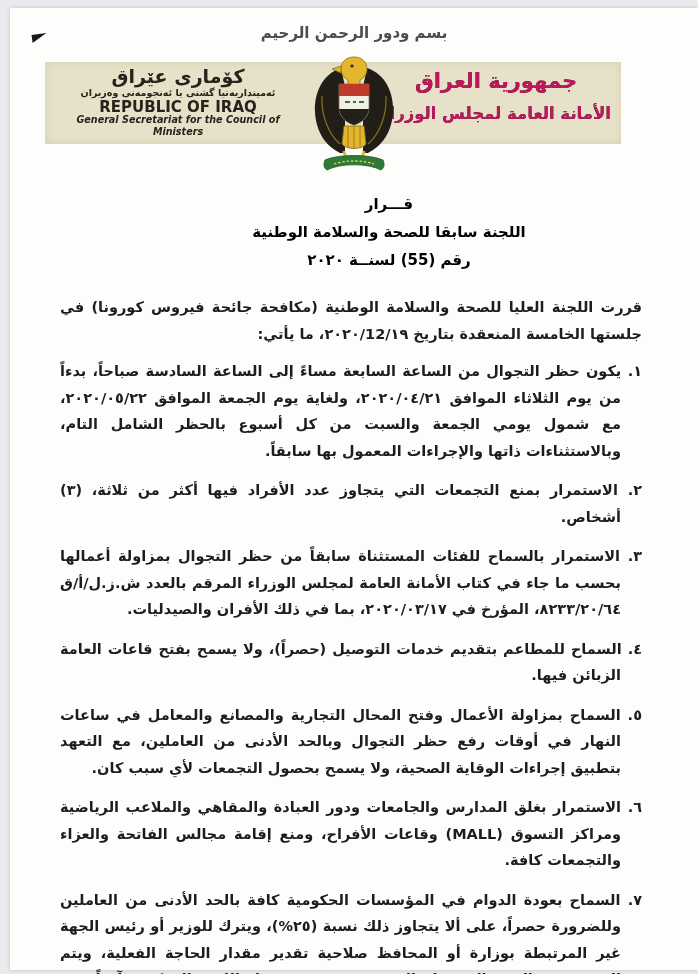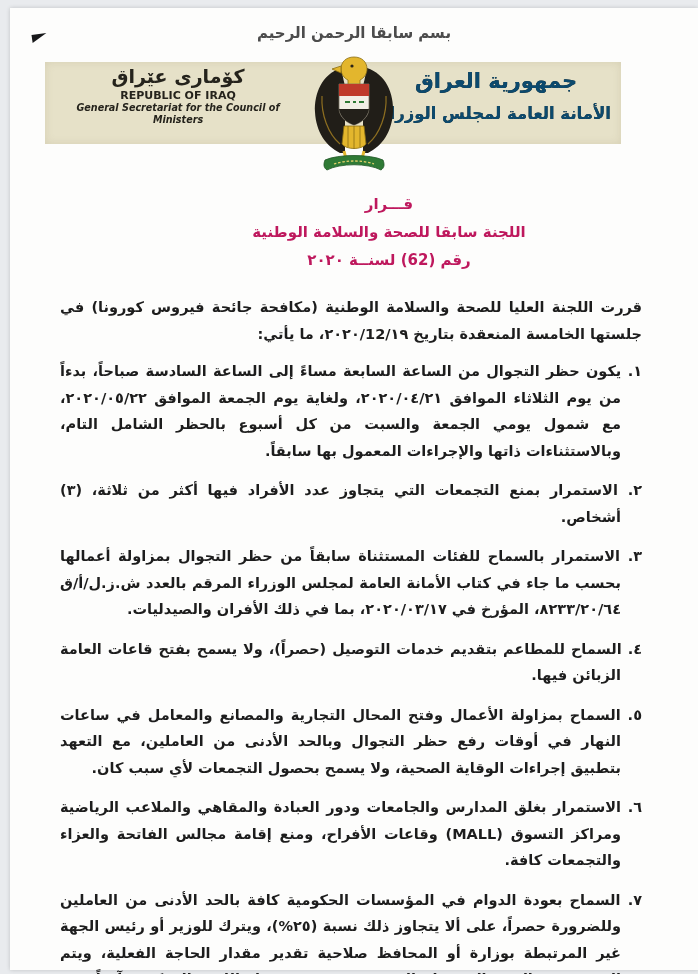--- a/index.html
+++ b/index.html
@@ -35,61 +35,62 @@
     position:absolute;top:54px;left:35px;width:576px;height:82px;
     background:#e6e1c8;
     box-shadow:inset 0 0 8px rgba(120,110,70,.15);
   }
   .hdr-left{
     position:absolute;left:8px;top:3px;width:250px;
     text-align:center;color:#25231c;direction:rtl;
   }
   .hdr-left .ku1{font-size:19px;font-weight:bold;line-height:22px;letter-spacing:-.5px;}
   .hdr-left .ku2{font-size:9.5px;font-weight:bold;line-height:12px;letter-spacing:-.3px;}
-  .hdr-left .en1{font-size:11px;font-weight:bold;line-height:13px;margin-top:2px;direction:ltr;}
+  .hdr-left .en1{font-size:15px;font-weight:bold;line-height:13px;margin-top:2px;direction:ltr;}
   .hdr-left .en2{font-size:9.6px;font-weight:bold;line-height:12px;direction:ltr;font-style:italic;}
   .hdr-right{
     position:absolute;right:10px;top:4px;width:230px;
-    text-align:center;color:#0c4a6e;direction:rtl;
+    text-align:center;color:#be185d;direction:rtl;
   }
   .hdr-right .ar1{font-size:21px;font-weight:bold;line-height:30px;text-shadow:0 0 .6px #1e1d18;}
   .hdr-right .ar2{font-size:16.5px;font-weight:bold;line-height:28px;margin-top:4px;text-shadow:0 0 .6px #1e1d18;}
   .emblem{
     position:absolute;left:50%;top:48px;transform:translateX(-50%);
     width:92px;height:120px;
   }
   .title-block{
     position:absolute;top:182px;left:90px;right:20px;
     text-align:center;direction:rtl;
-    font-weight:bold;color:#be185d;
+    font-weight:bold;color:#000000;
     font-size:15px;line-height:28px;
   }
   .title-block div{margin-bottom:0;}
   .body-text{
     position:absolute;top:286px;right:56px;left:50px;
     direction:rtl;text-align:justify;
     font-size:14.5px;font-weight:bold;color:#1d1d1d;
     line-height:26.5px;
   }
   .intro{margin:0 0 11px 0;}
   .item{margin:0 0 13px 0;padding-right:21px;text-indent:-21px;}
   .item .num{display:inline;}
 </style>
 </head>
 <body>
 
 <div class="page">
 
   <div class="fold-mark"></div>
 
-  <div class="bismillah">بسم سابقا الرحمن الرحيم</div>
+  <div class="bismillah">بسم ودور الرحمن الرحيم</div>
 
   <div class="band">
     <div class="hdr-left">
       <div class="ku1">كۆمارى عێراق</div>
+      <div class="ku2">ئەمینداریەتیا گشتی یا ئەنجومەنی وەزیران</div>
       <div class="en1">REPUBLIC OF IRAQ</div>
       <div class="en2">General Secretariat for the Council of Ministers</div>
     </div>
     <div class="hdr-right">
       <div class="ar1">جمهورية العراق</div>
       <div class="ar2">الأمانة العامة لمجلس الوزراء</div>
     </div>
   </div>
 
   <div class="emblem">
@@ -116,21 +117,21 @@
       <path d="M36,95 L38,103 M56,95 L54,103" stroke="#e3b62d" stroke-width="3"></path>
 
       <path d="M17,104 C30,98 62,98 75,104 C77,109 76,112 73,114 C60,107 32,107 19,114 C16,112 15,109 17,104 Z" fill="#2f7a35" stroke="#1e5524" stroke-width="0.8"></path>
       <path d="M26,108 C38,104 54,104 66,108" stroke="#e7d36a" stroke-width="1.3" fill="none" stroke-dasharray="2.5,1.8"></path>
     </svg>
   </div>
 
   <div class="title-block">
     <div>قـــرار</div>
     <div>اللجنة سابقا للصحة والسلامة الوطنية</div>
-    <div>رقم (62) لسنــة ٢٠٢٠</div>
+    <div>رقم (55) لسنــة ٢٠٢٠</div>
   </div>
 
   <div class="body-text">
     <p class="intro">قررت اللجنة العليا للصحة والسلامة الوطنية (مكافحة جائحة فيروس كورونا) في جلستها الخامسة المنعقدة بتاريخ ٢٠٢٠/12/١٩، ما يأتي:</p>
 
     <div class="item"><span class="num">١.</span> <span>يكون حظر التجوال من الساعة السابعة مساءً إلى الساعة السادسة صباحاً، بدءاً من يوم الثلاثاء الموافق ٢٠٢٠/٠٤/٢١، ولغاية يوم الجمعة الموافق ٢٠٢٠/٠٥/٢٢، مع شمول يومي الجمعة والسبت من كل أسبوع بالحظر الشامل التام، وبالاستثناءات ذاتها والإجراءات المعمول بها سابقاً.</span></div>
 
     <div class="item"><span class="num">٢.</span> <span>الاستمرار بمنع التجمعات التي يتجاوز عدد الأفراد فيها أكثر من ثلاثة، (٣) أشخاص.</span></div>
 
     <div class="item"><span class="num">٣.</span> <span>الاستمرار بالسماح للفئات المستثناة سابقاً من حظر التجوال بمزاولة أعمالها بحسب ما جاء في كتاب الأمانة العامة لمجلس الوزراء المرقم بالعدد ش.ز.ل/أ/ق ٨٢٣٣/٢٠/٦٤، المؤرخ في ٢٠٢٠/٠٣/١٧، بما في ذلك الأفران والصيدليات.</span></div>

